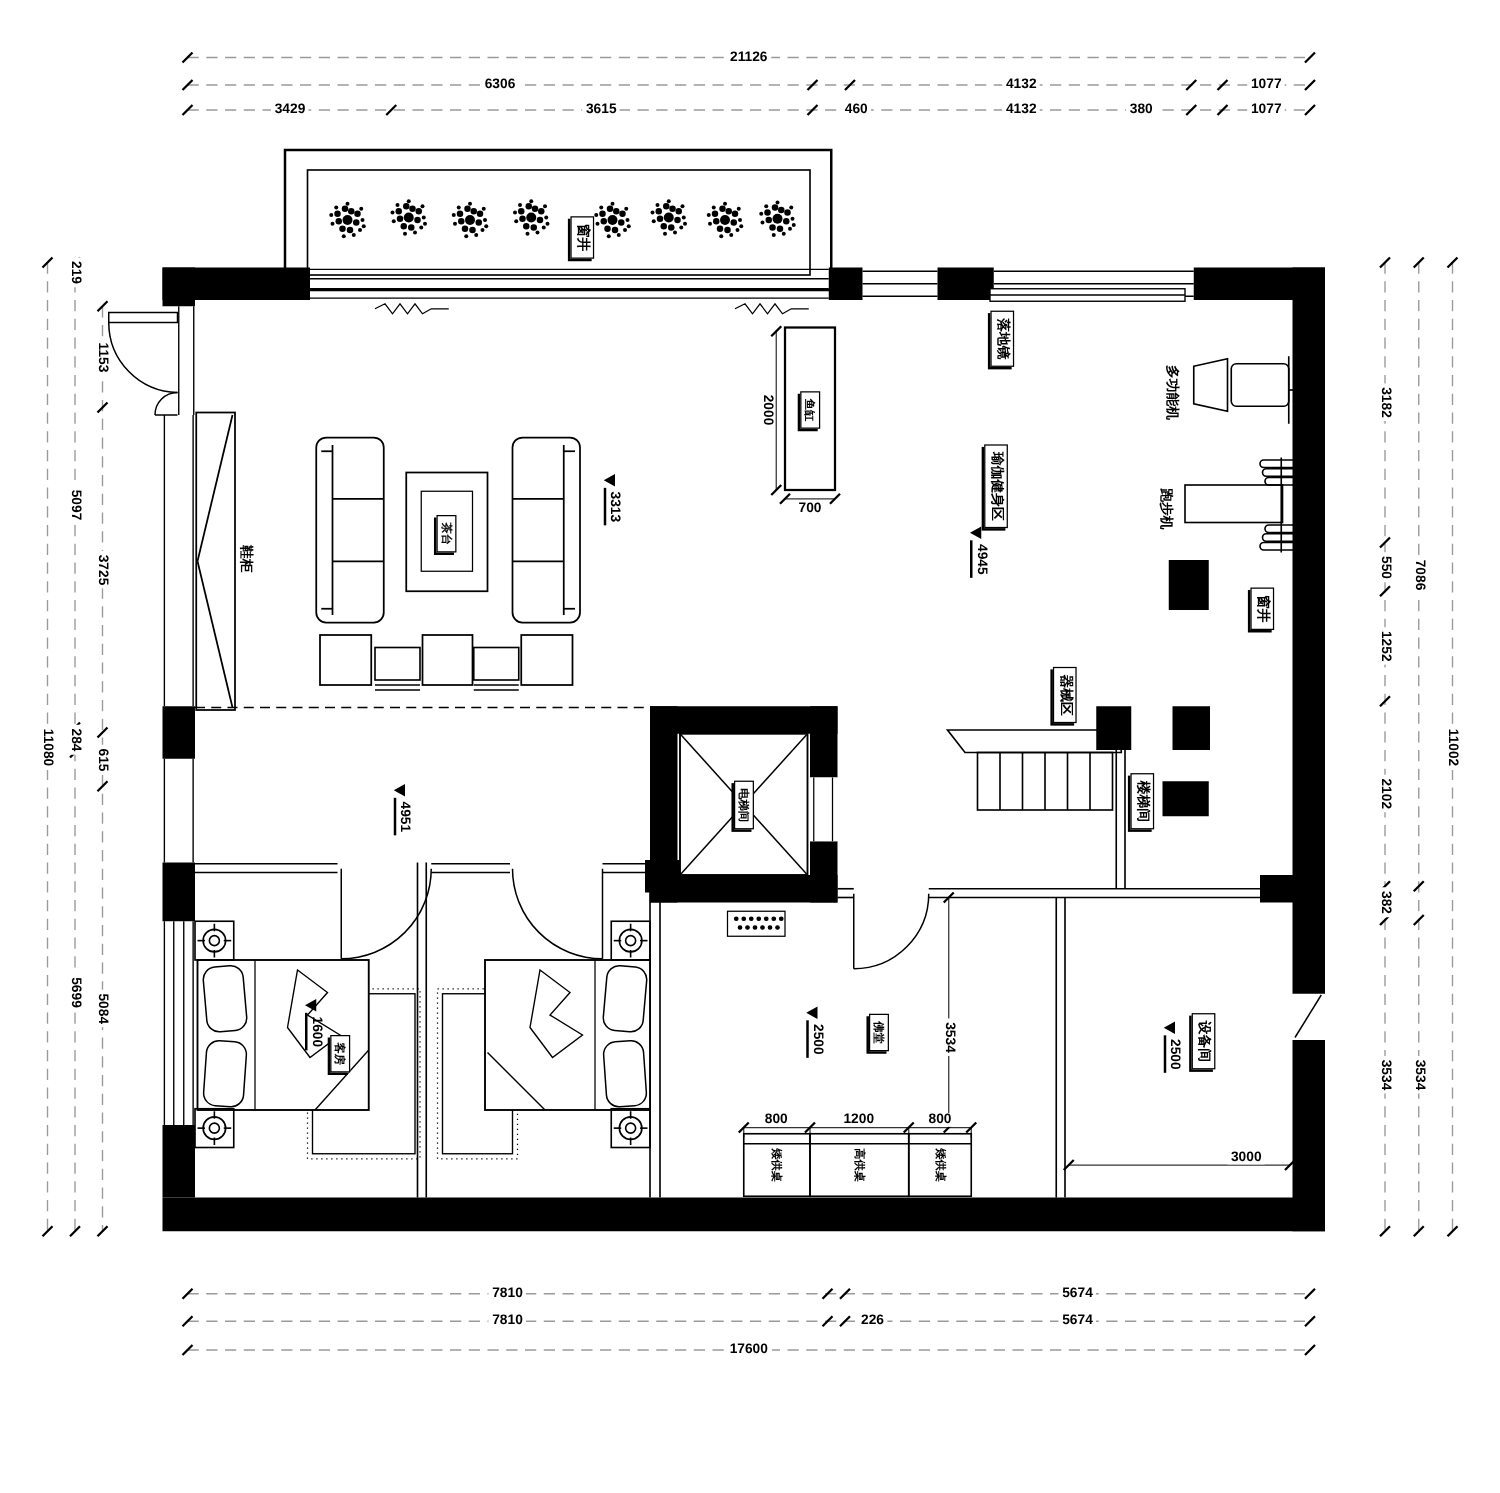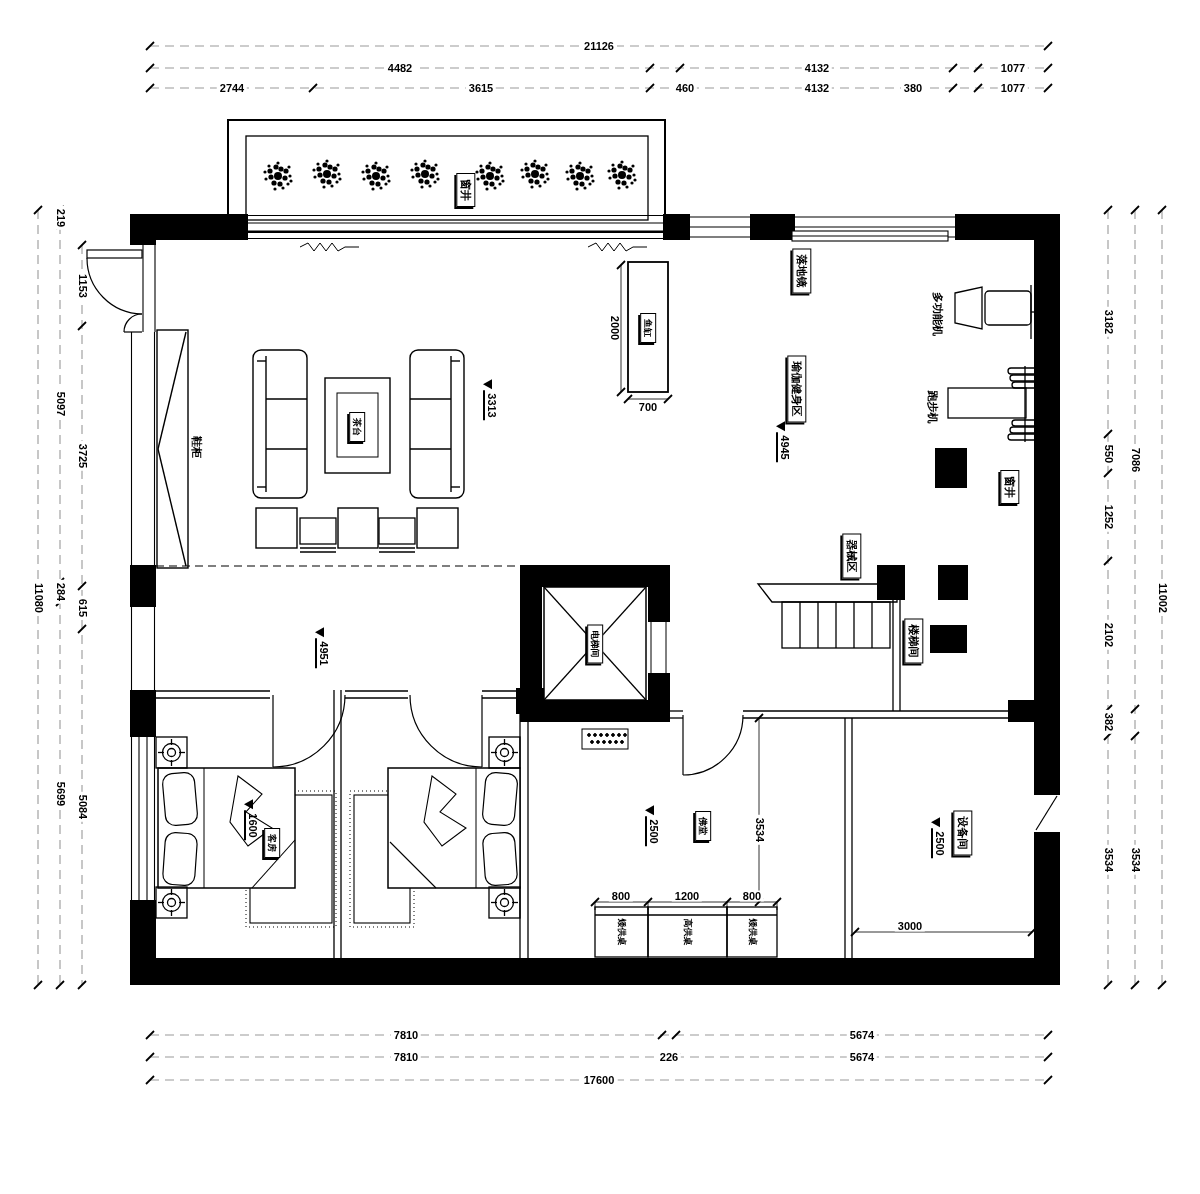--- a/index.html
+++ b/index.html
@@ -374,34 +374,34 @@
     <rect x="595" y="907" width="53" height="50"></rect>
         <line x1="595" y1="915" x2="648" y2="915"></line>
     <rect x="648" y="907" width="79" height="50"></rect>
         <line x1="648" y1="915" x2="727" y2="915"></line>
     <rect x="727" y="907" width="50" height="50"></rect>
         <line x1="727" y1="915" x2="777" y2="915"></line>
   </g>
 </svg>
 
 <span class="dh" style="left:599px;top:46px">21126</span>
-<span class="dh" style="left:400px;top:68px">4482</span>
+<span class="dh" style="left:400px;top:68px">6306</span>
 <span class="dh" style="left:817px;top:68px">4132</span>
 <span class="dh" style="left:1013px;top:68px">1077</span>
-<span class="dh" style="left:232px;top:88px">2744</span>
+<span class="dh" style="left:232px;top:88px">3429</span>
 <span class="dh" style="left:481px;top:88px">3615</span>
 <span class="dh" style="left:685px;top:88px">460</span>
 <span class="dh" style="left:817px;top:88px">4132</span>
 <span class="dh" style="left:913px;top:88px">380</span>
 <span class="dh" style="left:1013px;top:88px">1077</span>
 
 <span class="dh" style="left:406px;top:1035px">7810</span>
 <span class="dh" style="left:862px;top:1035px">5674</span>
 <span class="dh" style="left:406px;top:1057px">7810</span>
-<span class="dh" style="left:669px;top:1057px">226</span>
+<span class="dh" style="left:698px;top:1057px">226</span>
 <span class="dh" style="left:862px;top:1057px">5674</span>
 <span class="dh" style="left:599px;top:1080px">17600</span>
 
 <span class="dv" style="left:38px;top:598px">11080</span>
 <span class="dv" style="left:60px;top:218px">219</span>
 <span class="dv" style="left:60px;top:404px">5097</span>
 <span class="dv" style="left:60px;top:592px">284</span>
 <span class="dv" style="left:60px;top:794px">5699</span>
 <span class="dv" style="left:82px;top:286px">1153</span>
 <span class="dv" style="left:82px;top:456px">3725</span>
@@ -417,21 +417,21 @@
 <span class="dv" style="left:1135px;top:460px">7086</span>
 <span class="dv" style="left:1135px;top:860px">3534</span>
 <span class="dv" style="left:1162px;top:598px">11002</span>
 
 <span class="dv" style="left:614px;top:328px">2000</span>
 <span class="dh" style="left:648px;top:407px">700</span>
 <span class="dh" style="left:621px;top:896px">800</span>
 <span class="dh" style="left:687px;top:896px">1200</span>
 <span class="dh" style="left:752px;top:896px">800</span>
 <span class="dv" style="left:759px;top:830px">3534</span>
-<span class="dh" style="left:910px;top:926px">3000</span>
+<span class="dh" style="left:997px;top:926px">3000</span>
 
 <span class="lbox" style="left:466px;top:190px">窗井</span>
 <span class="lbox" style="left:1010px;top:487px">窗井</span>
 <span class="ltext" style="left:196px;top:447px">鞋柜</span>
 <span class="lbox small" style="left:357px;top:427px">茶台</span>
 <span class="lbox small" style="left:648px;top:328px">鱼缸</span>
 <span class="lbox" style="left:802px;top:271px">落地镜</span>
 <span class="lbox" style="left:797px;top:389px">瑜伽健身区</span>
 <span class="ltext" style="left:937px;top:314px">多功能机</span>
 <span class="ltext" style="left:932px;top:407px">跑步机</span>

